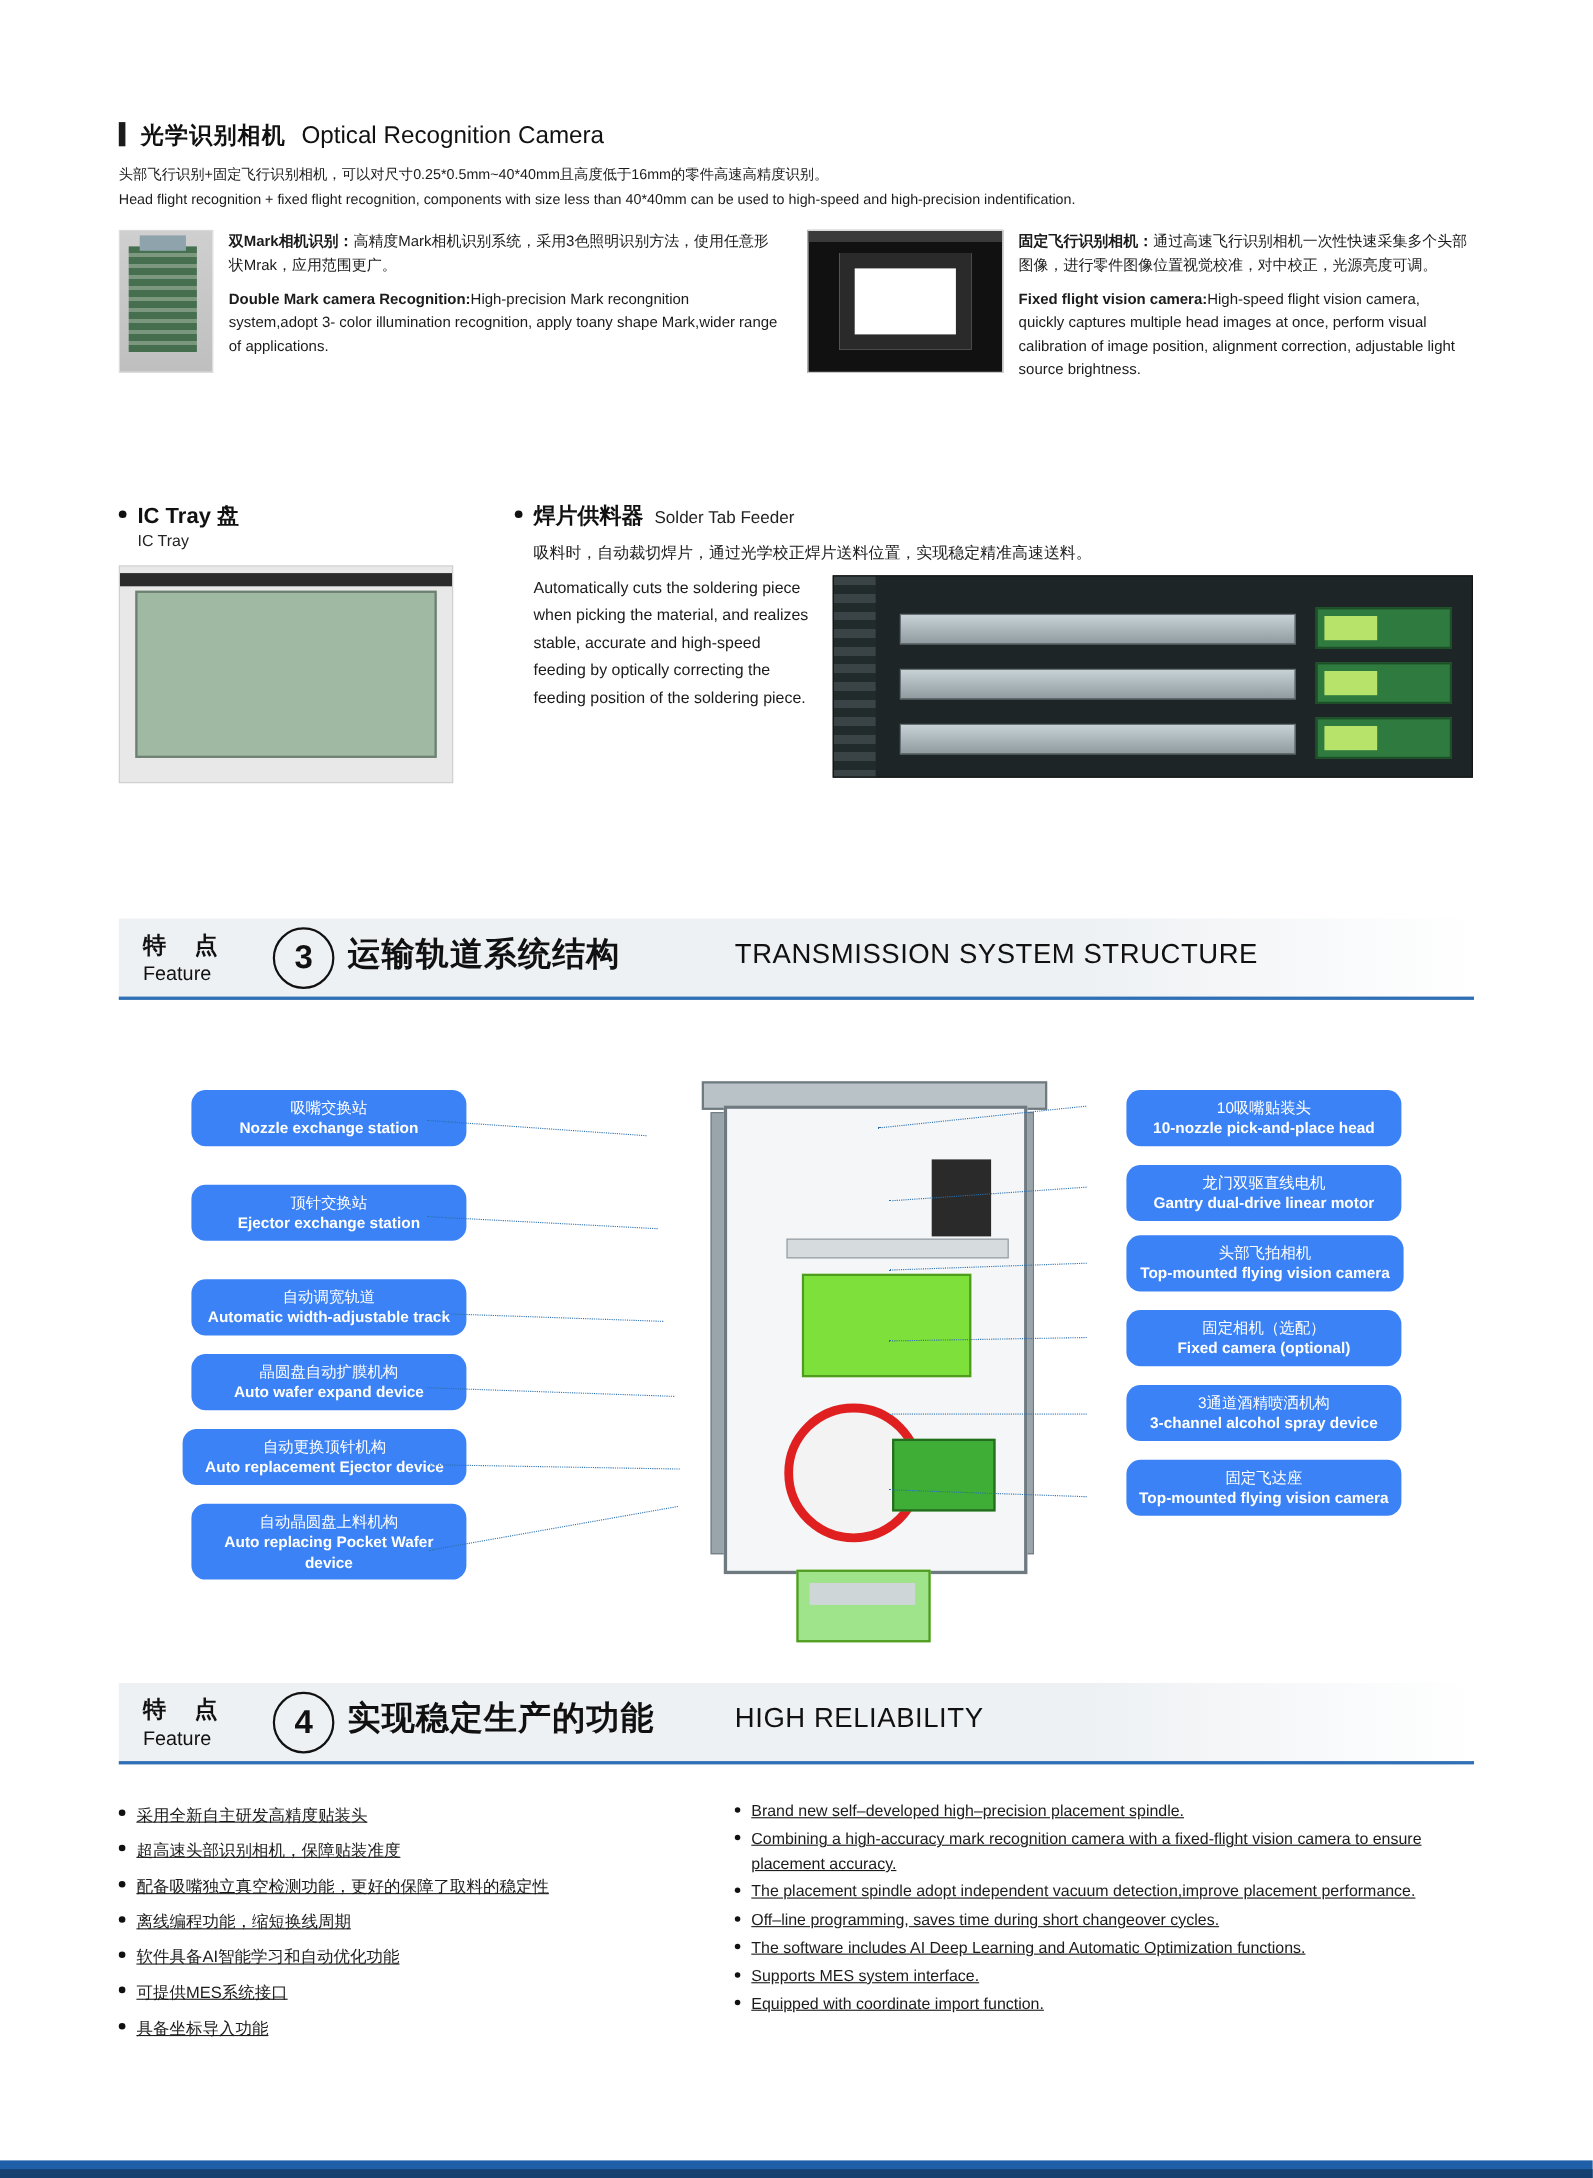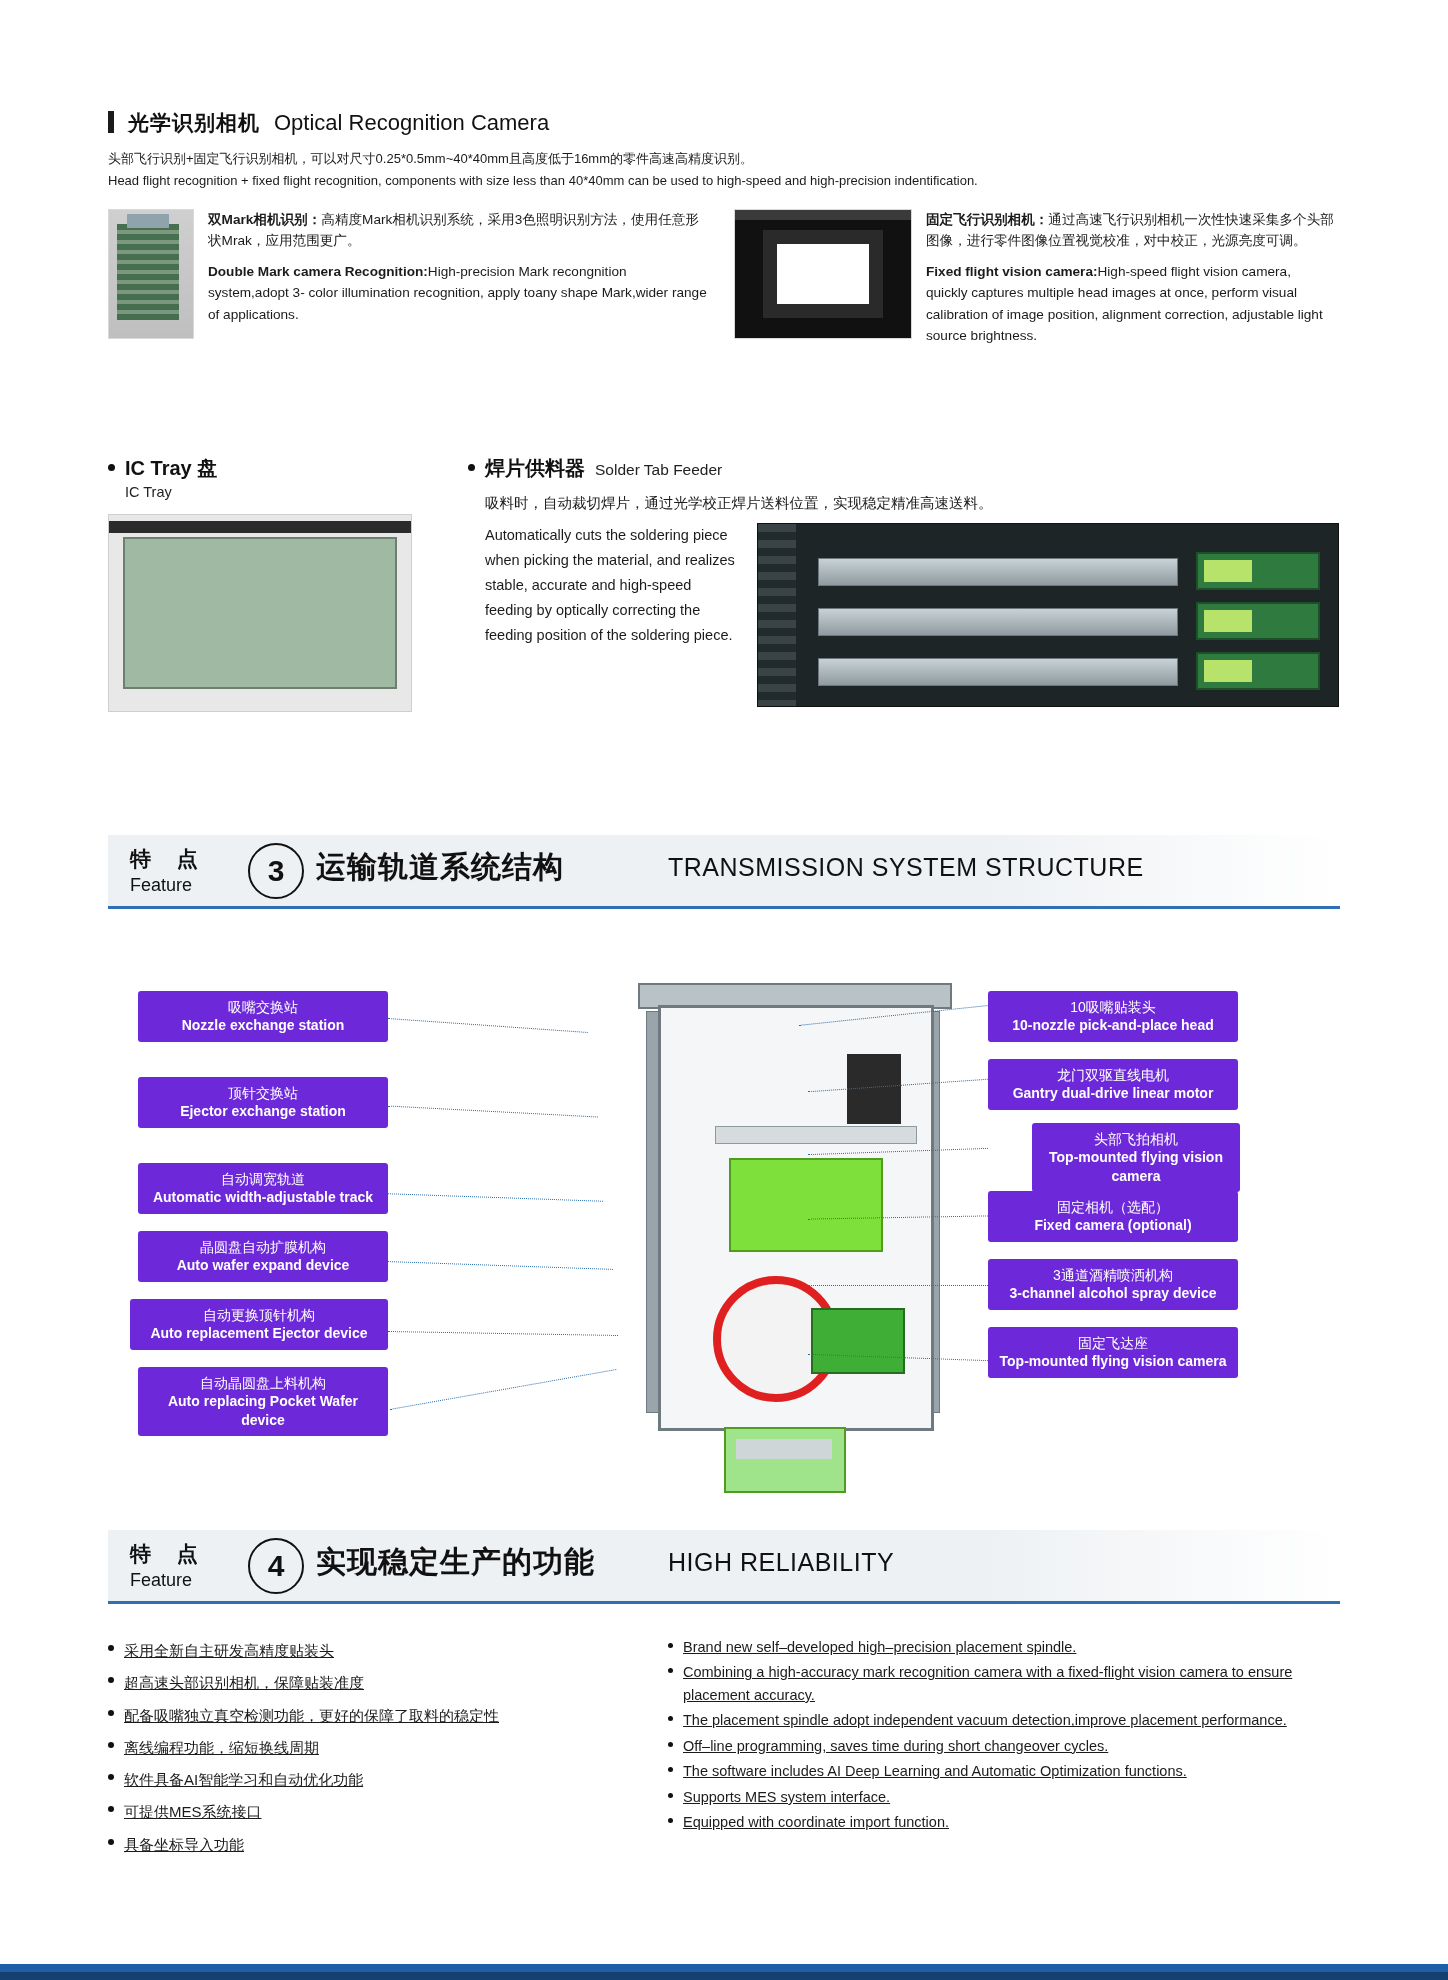--- a/index.html
+++ b/index.html
@@ -70,22 +70,22 @@
       font-size:30px;font-weight:bold;display:flex;align-items:center;justify-content:center;color:#111;}
   .feature .ttl-cn{position:absolute;left:208px;top:12px;font-size:30px;font-weight:bold;color:#111;letter-spacing:1px;}
   .feature .ttl-en{position:absolute;top:18px;font-size:25px;color:#111;letter-spacing:.5px;}
   #feature3{top:835px;}
   #feature3 .ttl-en{left:560px;}
   #feature4{top:1530px;}
   #feature4 .ttl-en{left:560px;}
 
   
   .diagram{position:absolute;left:108px;top:965px;width:1232px;height:520px;}
-  .callout{position:absolute;background:#6d28d9;color:#fff;border-radius:3px;padding:7px 10px;text-align:center;
-      font-size:14px;line-height:1.32;box-sizing:border-box;}
+  .callout{position:absolute;background:#3b82f6;color:#fff;border-radius:13px;padding:7px 10px;text-align:center;
+      font-size:14px;line-height:1.32;box-sizing:border-box;margin-left:36px;}
   .callout .cn{display:block;font-weight:normal;}
   .callout .en{display:block;font-weight:bold;}
   .leader{position:absolute;border-top:1px dotted #2a6fae;height:0;}
   .machine{position:absolute;left:520px;top:10px;width:330px;height:500px;}
   .m-frame{position:absolute;left:30px;top:30px;width:270px;height:420px;border:3px solid #6f7a80;background:#f4f6f7;}
   .m-top{position:absolute;left:10px;top:8px;width:310px;height:22px;background:#b9c2c7;border:2px solid #6f7a80;}
   .m-col{position:absolute;top:36px;width:16px;height:400px;background:#9aa5ab;border:1px solid #6f7a80;}
   .m-col.l{left:18px;} .m-col.r{right:18px;}
   .m-green{position:absolute;left:68px;top:150px;width:150px;height:90px;background:#7ee03a;border:2px solid #4f9c1f;}
   .m-green2{position:absolute;left:150px;top:300px;width:90px;height:62px;background:#3fae36;border:2px solid #256d1f;}
@@ -253,21 +253,21 @@
       <span class="en">10-nozzle pick-and-place head</span>
     </div>
     <div class="leader" style="left:690px;top:50px;width:190px;transform:rotate(-6deg);"></div>
 
     <div class="callout" style="left:880px;top:94px;width:250px;">
       <span class="cn">龙门双驱直线电机</span>
       <span class="en">Gantry dual-drive linear motor</span>
     </div>
     <div class="leader" style="left:700px;top:120px;width:180px;transform:rotate(-4deg);"></div>
 
-    <div class="callout" style="left:924px;top:158px;width:208px;">
+    <div class="callout" style="left:880px;top:158px;width:252px;">
       <span class="cn">头部飞拍相机</span>
       <span class="en">Top-mounted flying vision camera</span>
     </div>
     <div class="leader" style="left:700px;top:186px;width:180px;transform:rotate(-2deg);"></div>
 
     <div class="callout" style="left:880px;top:226px;width:250px;">
       <span class="cn">固定相机（选配）</span>
       <span class="en">Fixed camera (optional)</span>
     </div>
     <div class="leader" style="left:700px;top:252px;width:180px;transform:rotate(-1deg);"></div>

